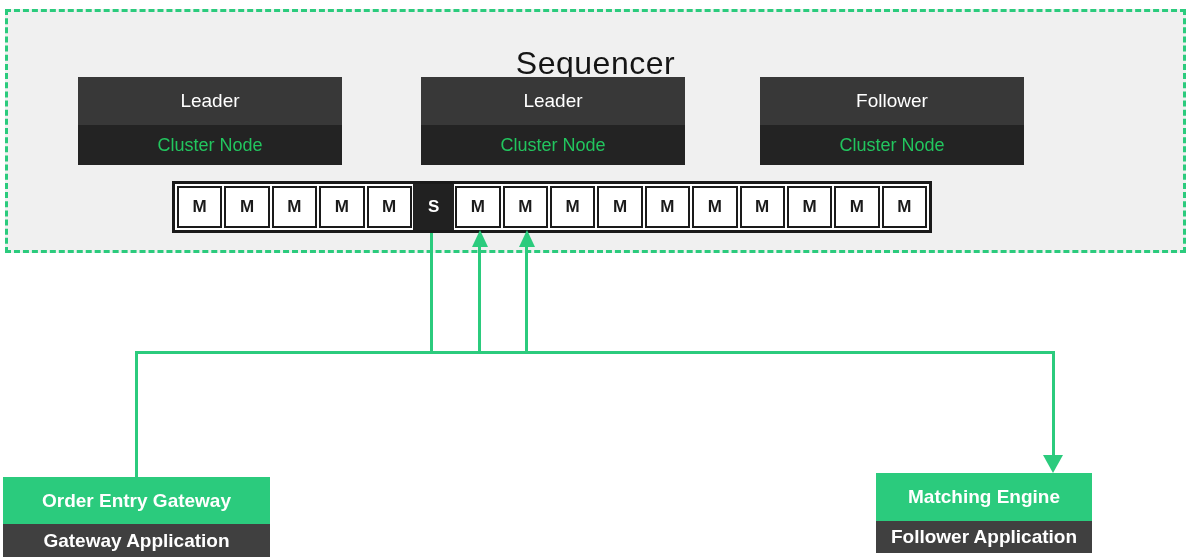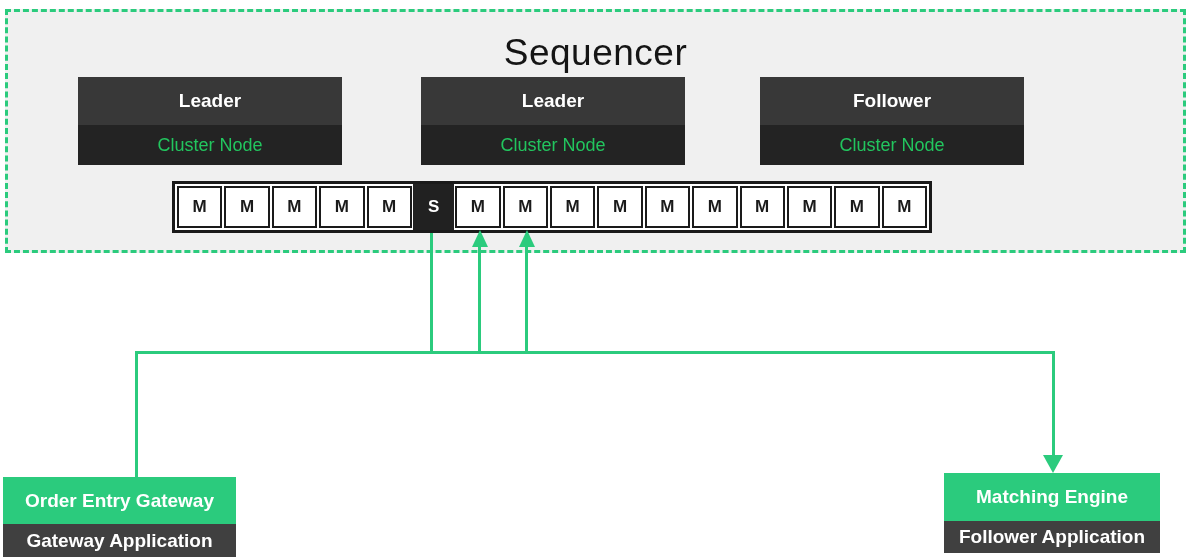--- a/index.html
+++ b/index.html
@@ -20,42 +20,42 @@
   .seq-panel {
     position: absolute;
     left: 5px; top: 9px;
     width: 1181px; height: 244px;
     box-sizing: border-box;
     background: #f0f0f0;
     border: 3px dashed #2bcb7d;
   }
   .seq-title {
     position: absolute;
-    left: 0; top: 20px;
+    left: 0; top: 33px;
     width: 100%;
     text-align: center;
-    font-size: 37px;
+    font-size: 32px;
     font-weight: 500;
     letter-spacing: 0.5px;
     color: #151515;
   }
 
   
   .node {
     position: absolute;
     top: 77px;
     width: 264px;
     height: 82px;
   }
   .node-role {
     height: 48px;
     background: #383838;
     color: #ffffff;
     font-size: 19px;
-    font-weight: 700;
+    font-weight: 400;
     display: flex;
     align-items: center;
     justify-content: center;
   }
   .node-type {
     height: 40px;
     background: #232323;
     color: #22c55e;
     font-size: 18px;
     font-weight: 400;
@@ -133,24 +133,24 @@
   }
   .app-subtitle {
     background: #404040;
     color: #ffffff;
     font-size: 19px;
     font-weight: 600;
     display: flex;
     align-items: center;
     justify-content: center;
   }
-  .gateway-box { left: 3px; top: 477px; width: 233px; }
+  .gateway-box { left: 3px; top: 477px; width: 267px; }
   .gateway-box .app-title { height: 47px; }
   .gateway-box .app-subtitle { height: 33px; }
-  .engine-box { left: 944px; top: 473px; width: 216px; }
+  .engine-box { left: 876px; top: 473px; width: 216px; }
   .engine-box .app-title { height: 48px; }
   .engine-box .app-subtitle { height: 32px; }
 </style>
 </head>
 <body>
 
 <div class="canvas">
 
   <div class="seq-panel">
     <div class="seq-title">Sequencer</div>

